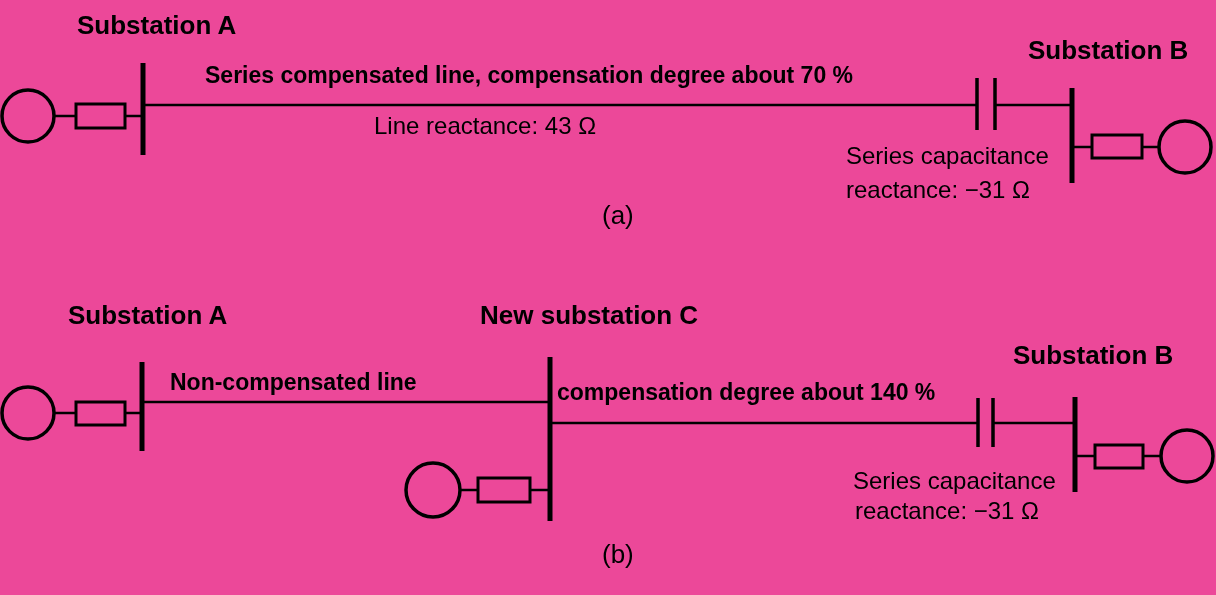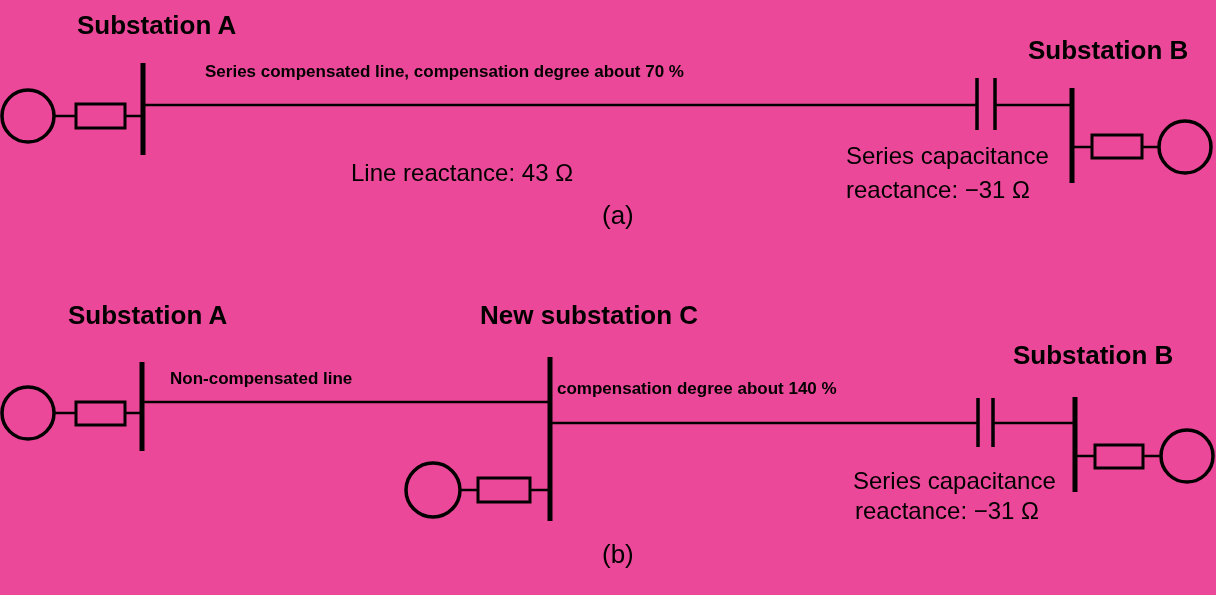--- a/index.html
+++ b/index.html
@@ -13,21 +13,21 @@
     overflow: hidden;
   }
   #circuit-svg { position: absolute; left: 0; top: 0; }
   .txt {
     position: absolute;
     white-space: nowrap;
     line-height: 1.15;
     color: #000000;
   }
   .t-title   { font-weight: 700; font-size: 26px; }
-  .t-bold    { font-weight: 700; font-size: 17px; }
+  .t-bold    { font-weight: 700; font-size: 23px; }
   .t-body    { font-weight: 400; font-size: 24px; }
   .t-caption { font-weight: 400; font-size: 26px; }
 </style>
 </head>
 <body>
 
 <div id="figure">
 
   <svg id="circuit-svg" width="1216" height="595" viewBox="0 0 1216 595">
 
@@ -77,21 +77,21 @@
       <line x1="1076" y1="456" x2="1095" y2="456" stroke-width="2.5"></line>
       <rect x="1095" y="445" width="48" height="23" stroke-width="3"></rect>
       <line x1="1143" y1="456" x2="1160" y2="456" stroke-width="2.5"></line>
       <circle cx="1187" cy="456" r="26" stroke-width="3.5"></circle>
     </g>
   </svg>
 
   <div class="txt t-title" style="left:77px; top:11px;">Substation A</div>
   <div class="txt t-title" style="left:1028px; top:36px;">Substation B</div>
   <div class="txt t-bold" style="left:205px; top:62px;">Series compensated line, compensation degree about 70 %</div>
-  <div class="txt t-body" style="left:351px; top:112px;margin-top:47px;">Line reactance: 43 Ω</div>
+  <div class="txt t-body" style="left:374px; top:112px;">Line reactance: 43 Ω</div>
   <div class="txt t-body" style="left:846px; top:142px;">Series capacitance</div>
   <div class="txt t-body" style="left:846px; top:176px;">reactance: −31 Ω</div>
   <div class="txt t-caption" style="left:602px; top:201px;">(a)</div>
 
   <div class="txt t-title" style="left:68px; top:301px;">Substation A</div>
   <div class="txt t-title" style="left:480px; top:301px;text-align:right;">New substation C</div>
   <div class="txt t-title" style="left:1013px; top:341px;">Substation B</div>
   <div class="txt t-bold" style="left:170px; top:369px;">Non-compensated line</div>
   <div class="txt t-bold" style="left:557px; top:379px;">compensation degree about 140 %</div>
   <div class="txt t-body" style="left:853px; top:467px;">Series capacitance</div>

